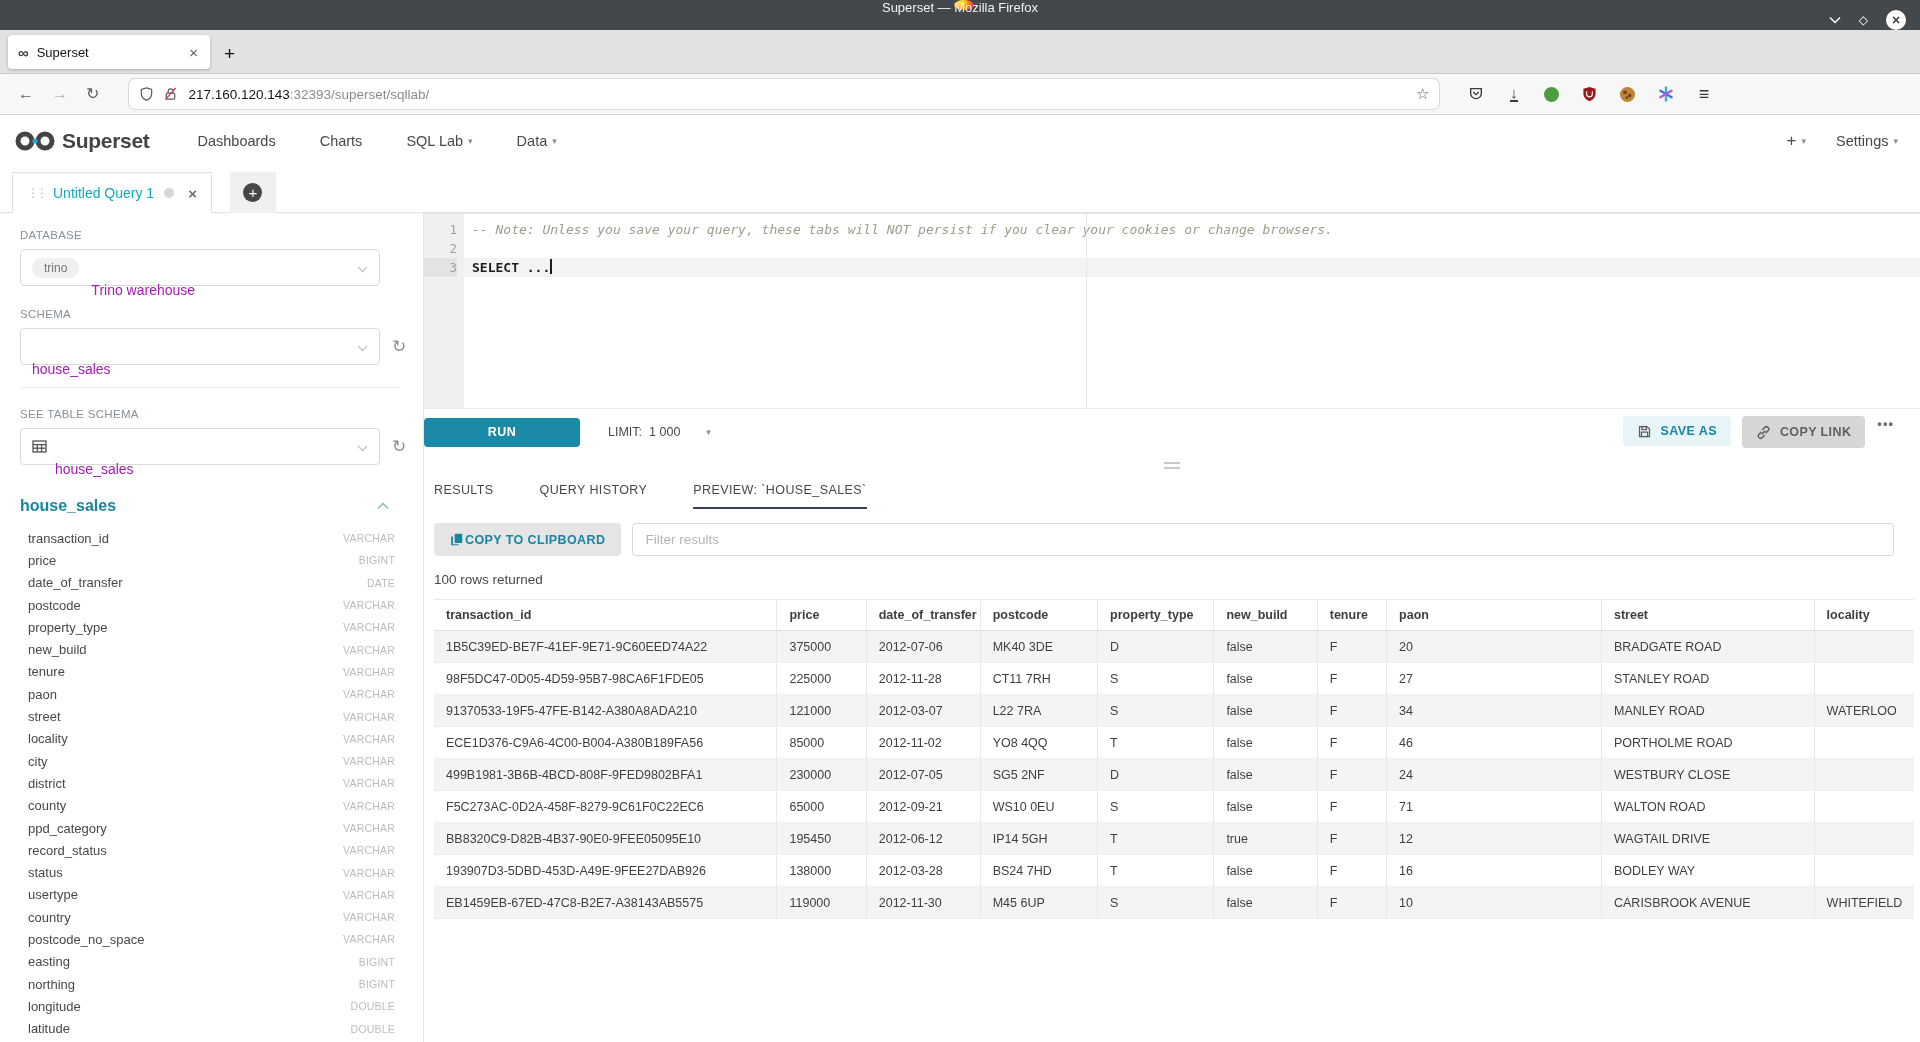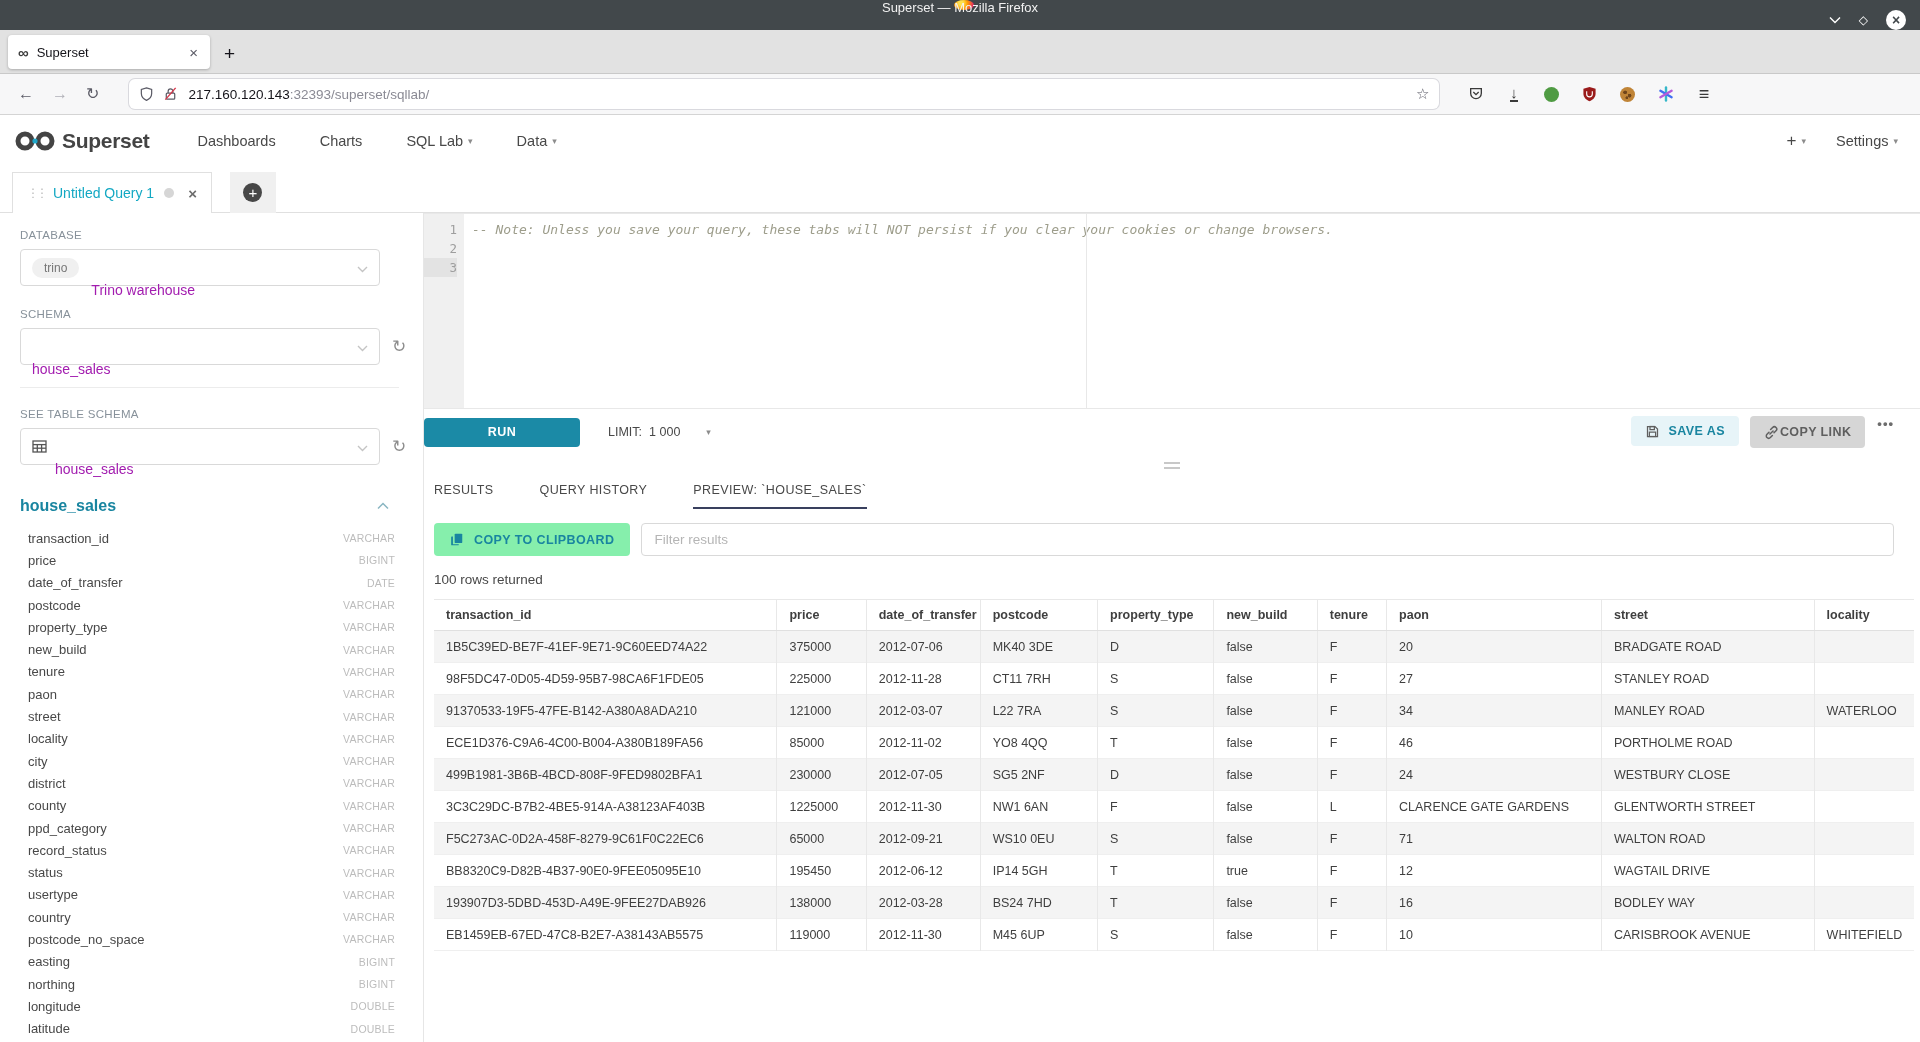--- a/index.html
+++ b/index.html
@@ -106,32 +106,32 @@
   .etb { height:46px; display:flex; align-items:center; background:#fff; }
   .run-btn { width:156px; height:29px; background:#1b8aa6; border-radius:4px; color:#fff; font-size:12.5px;
     font-weight:bold; letter-spacing:.5px; display:flex; align-items:center; justify-content:center; }
   .limit { display:flex; align-items:center; margin-left:28px; font-size:12.5px; color:#484848; }
   .limit .val { margin-left:7px; }
   .limit .caret { font-size:9px; color:#8c8c8c; margin-left:26px; }
   .etb-right { margin-left:auto; display:flex; align-items:flex-start; margin-right:26px; }
   .saveas { height:30px; background:#e7f4f8; border-radius:4px; color:#1985a0; font-size:12.5px; font-weight:bold;
     letter-spacing:.4px; display:flex; align-items:center; padding:0 14px; gap:9px; }
   .copylink { height:30px; background:#d6d6d6; border-radius:4px; color:#5f5f5f; font-size:12.5px; font-weight:bold;
-    letter-spacing:.4px; display:flex; align-items:center; padding:16px 14px; gap:1px; margin-left:11px; }
+    letter-spacing:.4px; display:flex; align-items:center; padding:16px 14px; gap:9px; margin-left:11px; }
   .more-dots { color:#6d6d6d; font-size:13px; letter-spacing:1px; margin-left:12px; font-weight:bold; }
 
   
   .handle-row { height:20px; display:flex; align-items:center; justify-content:center; }
   .drag-handle { width:16px; height:7px; border-top:2px solid #c8c8c8; border-bottom:2px solid #c8c8c8; }
   .stabs { display:flex; align-items:flex-end; gap:46px; padding-left:10px; height:34px; }
   .stab { font-size:12.5px; color:#484848; letter-spacing:.4px; padding-bottom:12px; position:relative; }
   .stab.active { padding-bottom:10px; border-bottom:2px solid #39405e; }
   .stb { display:flex; align-items:center; margin:14px 26px 0 10px; }
-  .copy-btn { height:33px; background:#86efac; border-radius:4px; color:#1985a0; font-size:12.5px; font-weight:bold;
-    letter-spacing:.4px; display:flex; align-items:center; padding:0 16px; gap:10px; flex:none; }
+  .copy-btn { height:33px; background:#e5e5e5; border-radius:4px; color:#1985a0; font-size:12.5px; font-weight:bold;
+    letter-spacing:.4px; display:flex; align-items:center; padding:0 16px; gap:1px; flex:none; }
   .filter-input { flex:1; height:33px; border:1px solid #d9d9d9; border-radius:4px; margin-left:11px;
     font-size:13.5px; color:#484848; padding:0 12px; outline:none; font-family:"Liberation Sans", sans-serif; }
   .filter-input::placeholder { color:#b5b5b5; }
   .rows-returned { font-size:13.5px; color:#484848; margin:16px 0 12px 10px; }
 
   
   .res-wrap { flex:1; overflow:hidden; margin-left:10px; }
   table.res { border-collapse:collapse; table-layout:fixed; width:1480px; }
   table.res th, table.res td { font-size:12.5px; color:#3f3f3f; text-align:left; padding:0 12px;
     height:32px; white-space:nowrap; overflow:hidden; border-right:1px solid #e8e8e8; }
@@ -414,20 +414,21 @@
       <div class="editor">
         <div class="gutter">
           <div>1</div>
           <div>2</div>
           <div class="active">3</div>
         </div>
         <div class="code">
           <div class="print-margin"></div>
           <div class="code-line comment">-- Note: Unless you save your query, these tabs will NOT persist if you clear your cookies or change browsers.</div>
           <div class="code-line"></div>
+          <div class="code-line sql"><span>SELECT ...</span><span class="cursor"></span></div>
         </div>
       </div>
 
       <div class="etb">
         <button class="run-btn" style="border:none">RUN</button>
         <div class="limit">
           <span>LIMIT:</span>
           <span class="val">1 000</span>
           <span class="caret">▾</span>
         </div>
@@ -546,32 +547,20 @@
                 <td>2012-07-05</td>
                 <td>SG5 2NF</td>
                 <td>D</td>
                 <td>false</td>
                 <td>F</td>
                 <td>24</td>
                 <td>WESTBURY CLOSE</td>
                 <td></td>
               </tr>
               <tr>
-                <td>3C3C29DC-B7B2-4BE5-914A-A38123AF403B</td>
-                <td>1225000</td>
-                <td>2012-11-30</td>
-                <td>NW1 6AN</td>
-                <td>F</td>
-                <td>false</td>
-                <td>L</td>
-                <td>CLARENCE GATE GARDENS</td>
-                <td>GLENTWORTH STREET</td>
-                <td></td>
-              </tr>
-              <tr>
                 <td>F5C273AC-0D2A-458F-8279-9C61F0C22EC6</td>
                 <td>65000</td>
                 <td>2012-09-21</td>
                 <td>WS10 0EU</td>
                 <td>S</td>
                 <td>false</td>
                 <td>F</td>
                 <td>71</td>
                 <td>WALTON ROAD</td>
                 <td></td>

